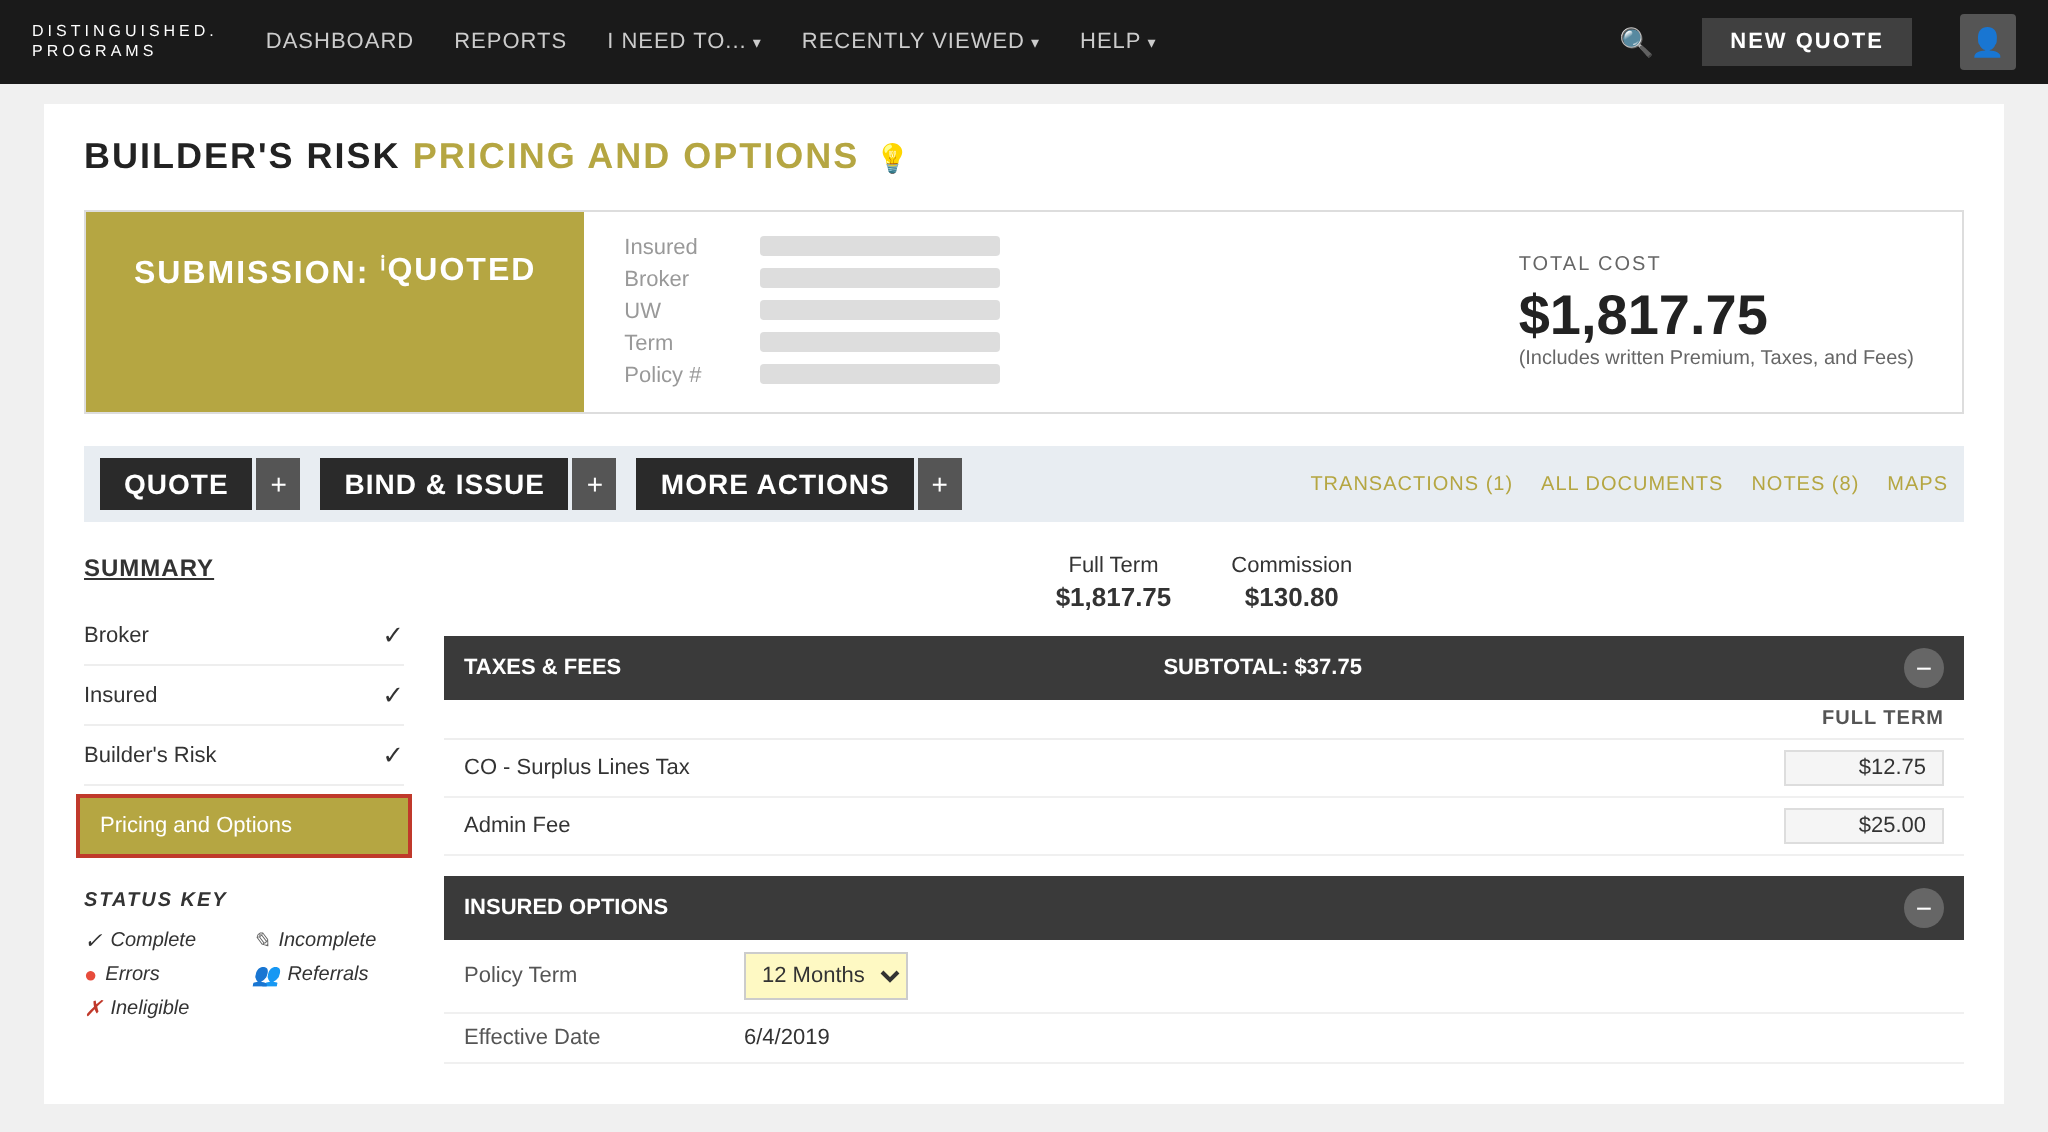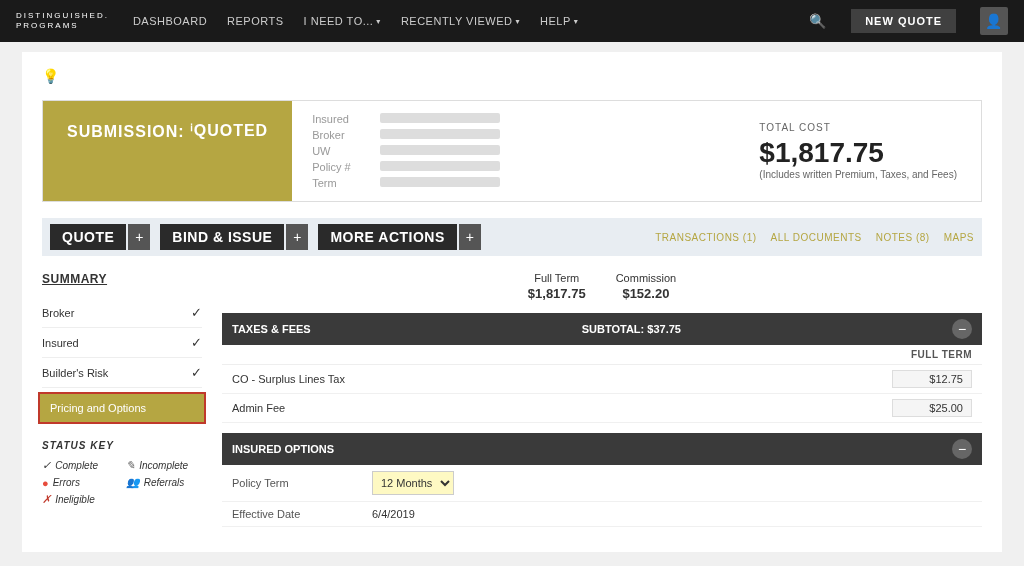--- a/index.html
+++ b/index.html
@@ -408,20 +408,23 @@
       </a>
   </div>
   <span class="search-icon">🔍</span>
   <button class="new-quote-btn">NEW QUOTE</button>
   <div class="user-icon">👤</div>
 </nav>
 
 <div class="main-content">
 
   <div class="page-title">
+    <h1>
+      <span>BUILDER'S RISK</span> <span class="highlight">PRICING AND OPTIONS</span>
+    </h1>
     <span class="lightbulb">💡</span>
   </div>
 
   <div class="info-card">
     <div class="submission-box">
       <div class="sub-label">
         <span>SUBMISSION:</span> <sup class="info-icon">ℹ</sup>
       </div>
       <div class="sub-label">QUOTED</div>
     </div>
@@ -432,25 +435,25 @@
       </div>
       <div class="detail-row">
         <span class="label">Broker</span>
         <span class="blurred"></span>
       </div>
       <div class="detail-row">
         <span class="label">UW</span>
         <span class="blurred"></span>
       </div>
       <div class="detail-row">
+        <span class="label">Term</span>
+        <span class="blurred"></span>
+      </div>
+      <div class="detail-row">
         <span class="label">Policy #</span>
-        <span class="blurred"></span>
-      </div>
-      <div class="detail-row">
-        <span class="label">Term</span>
         <span class="blurred"></span>
       </div>
     </div>
     <div class="cost-section">
       <div class="cost-label">TOTAL COST</div>
       <div class="cost-amount">$1,817.75</div>
       <div class="cost-note">(Includes written Premium, Taxes, and Fees)</div>
     </div>
   </div>
 
@@ -519,21 +522,21 @@
 
     <div class="right-content">
 
       <div class="summary-row">
         <div class="summary-col">
           <div class="col-label">Full Term</div>
           <div class="col-value">$1,817.75</div>
         </div>
         <div class="summary-col">
           <div class="col-label">Commission</div>
-          <div class="col-value">$152.20</div>
+          <div class="col-value">$130.80</div>
         </div>
       </div>
 
       <div>
         <div class="section-header">
           <span>Taxes &amp; Fees</span>
           <span class="subtotal">
             <span>Subtotal:</span>
             <span>$37.75</span>
           </span>

